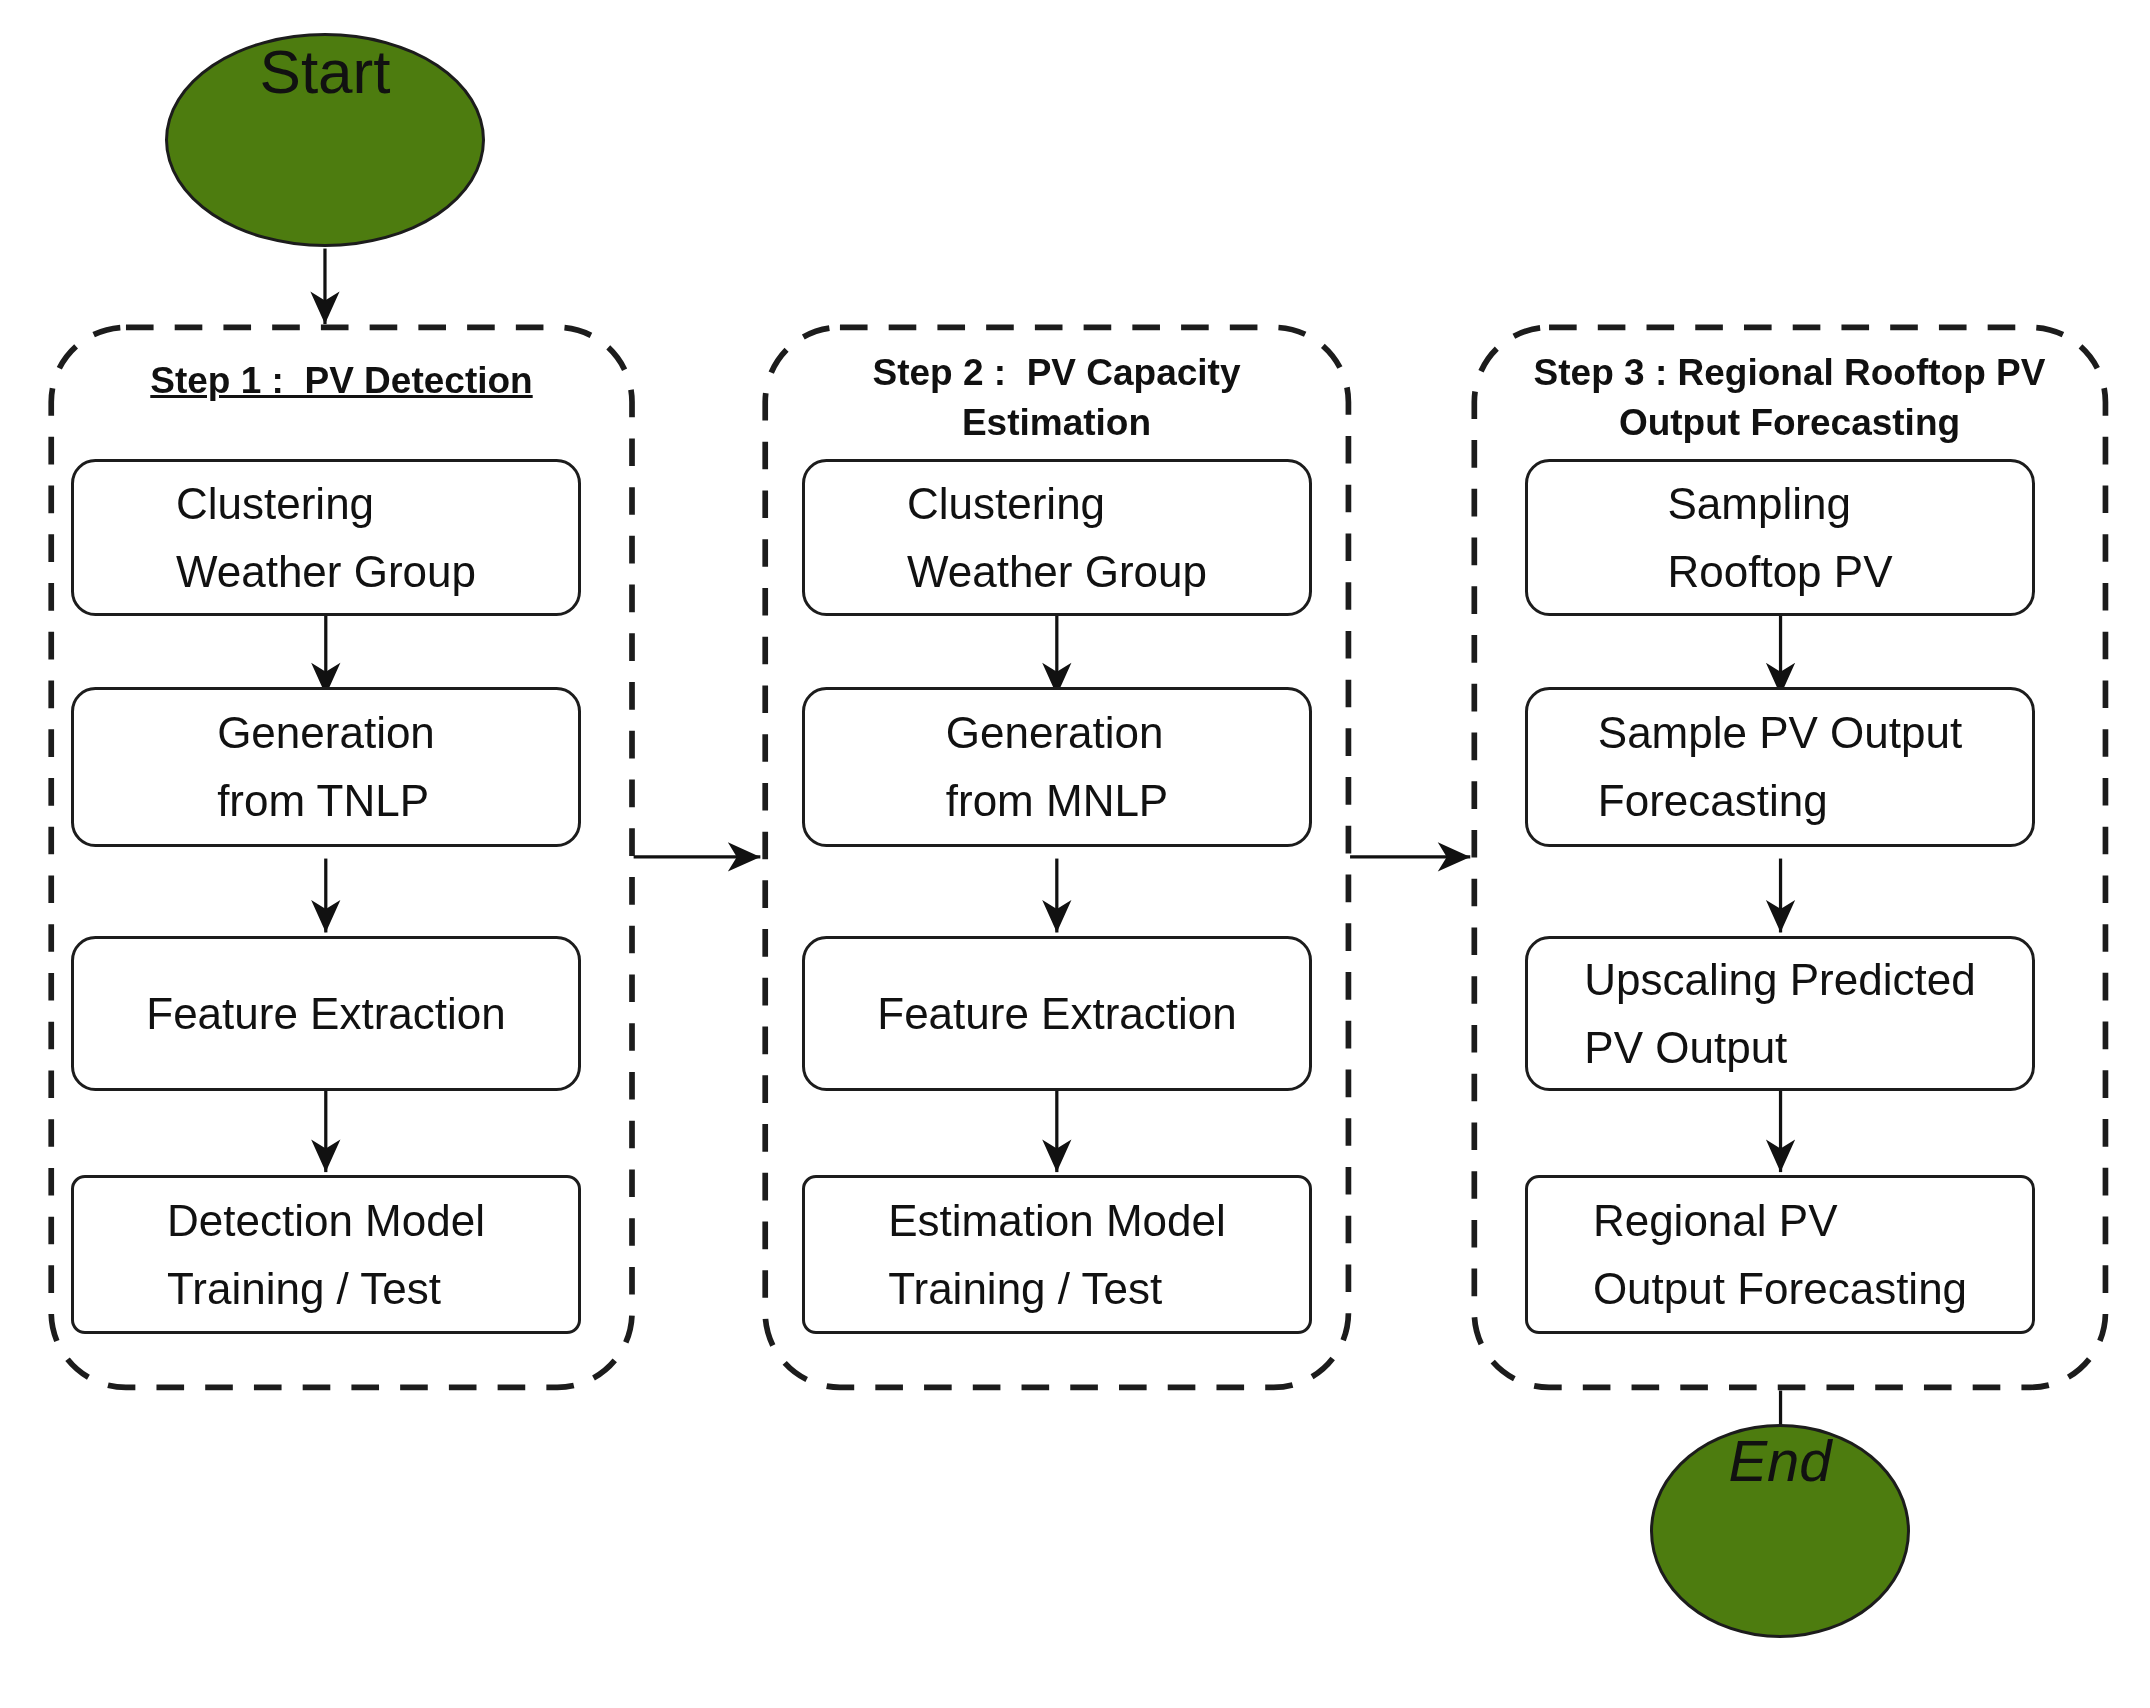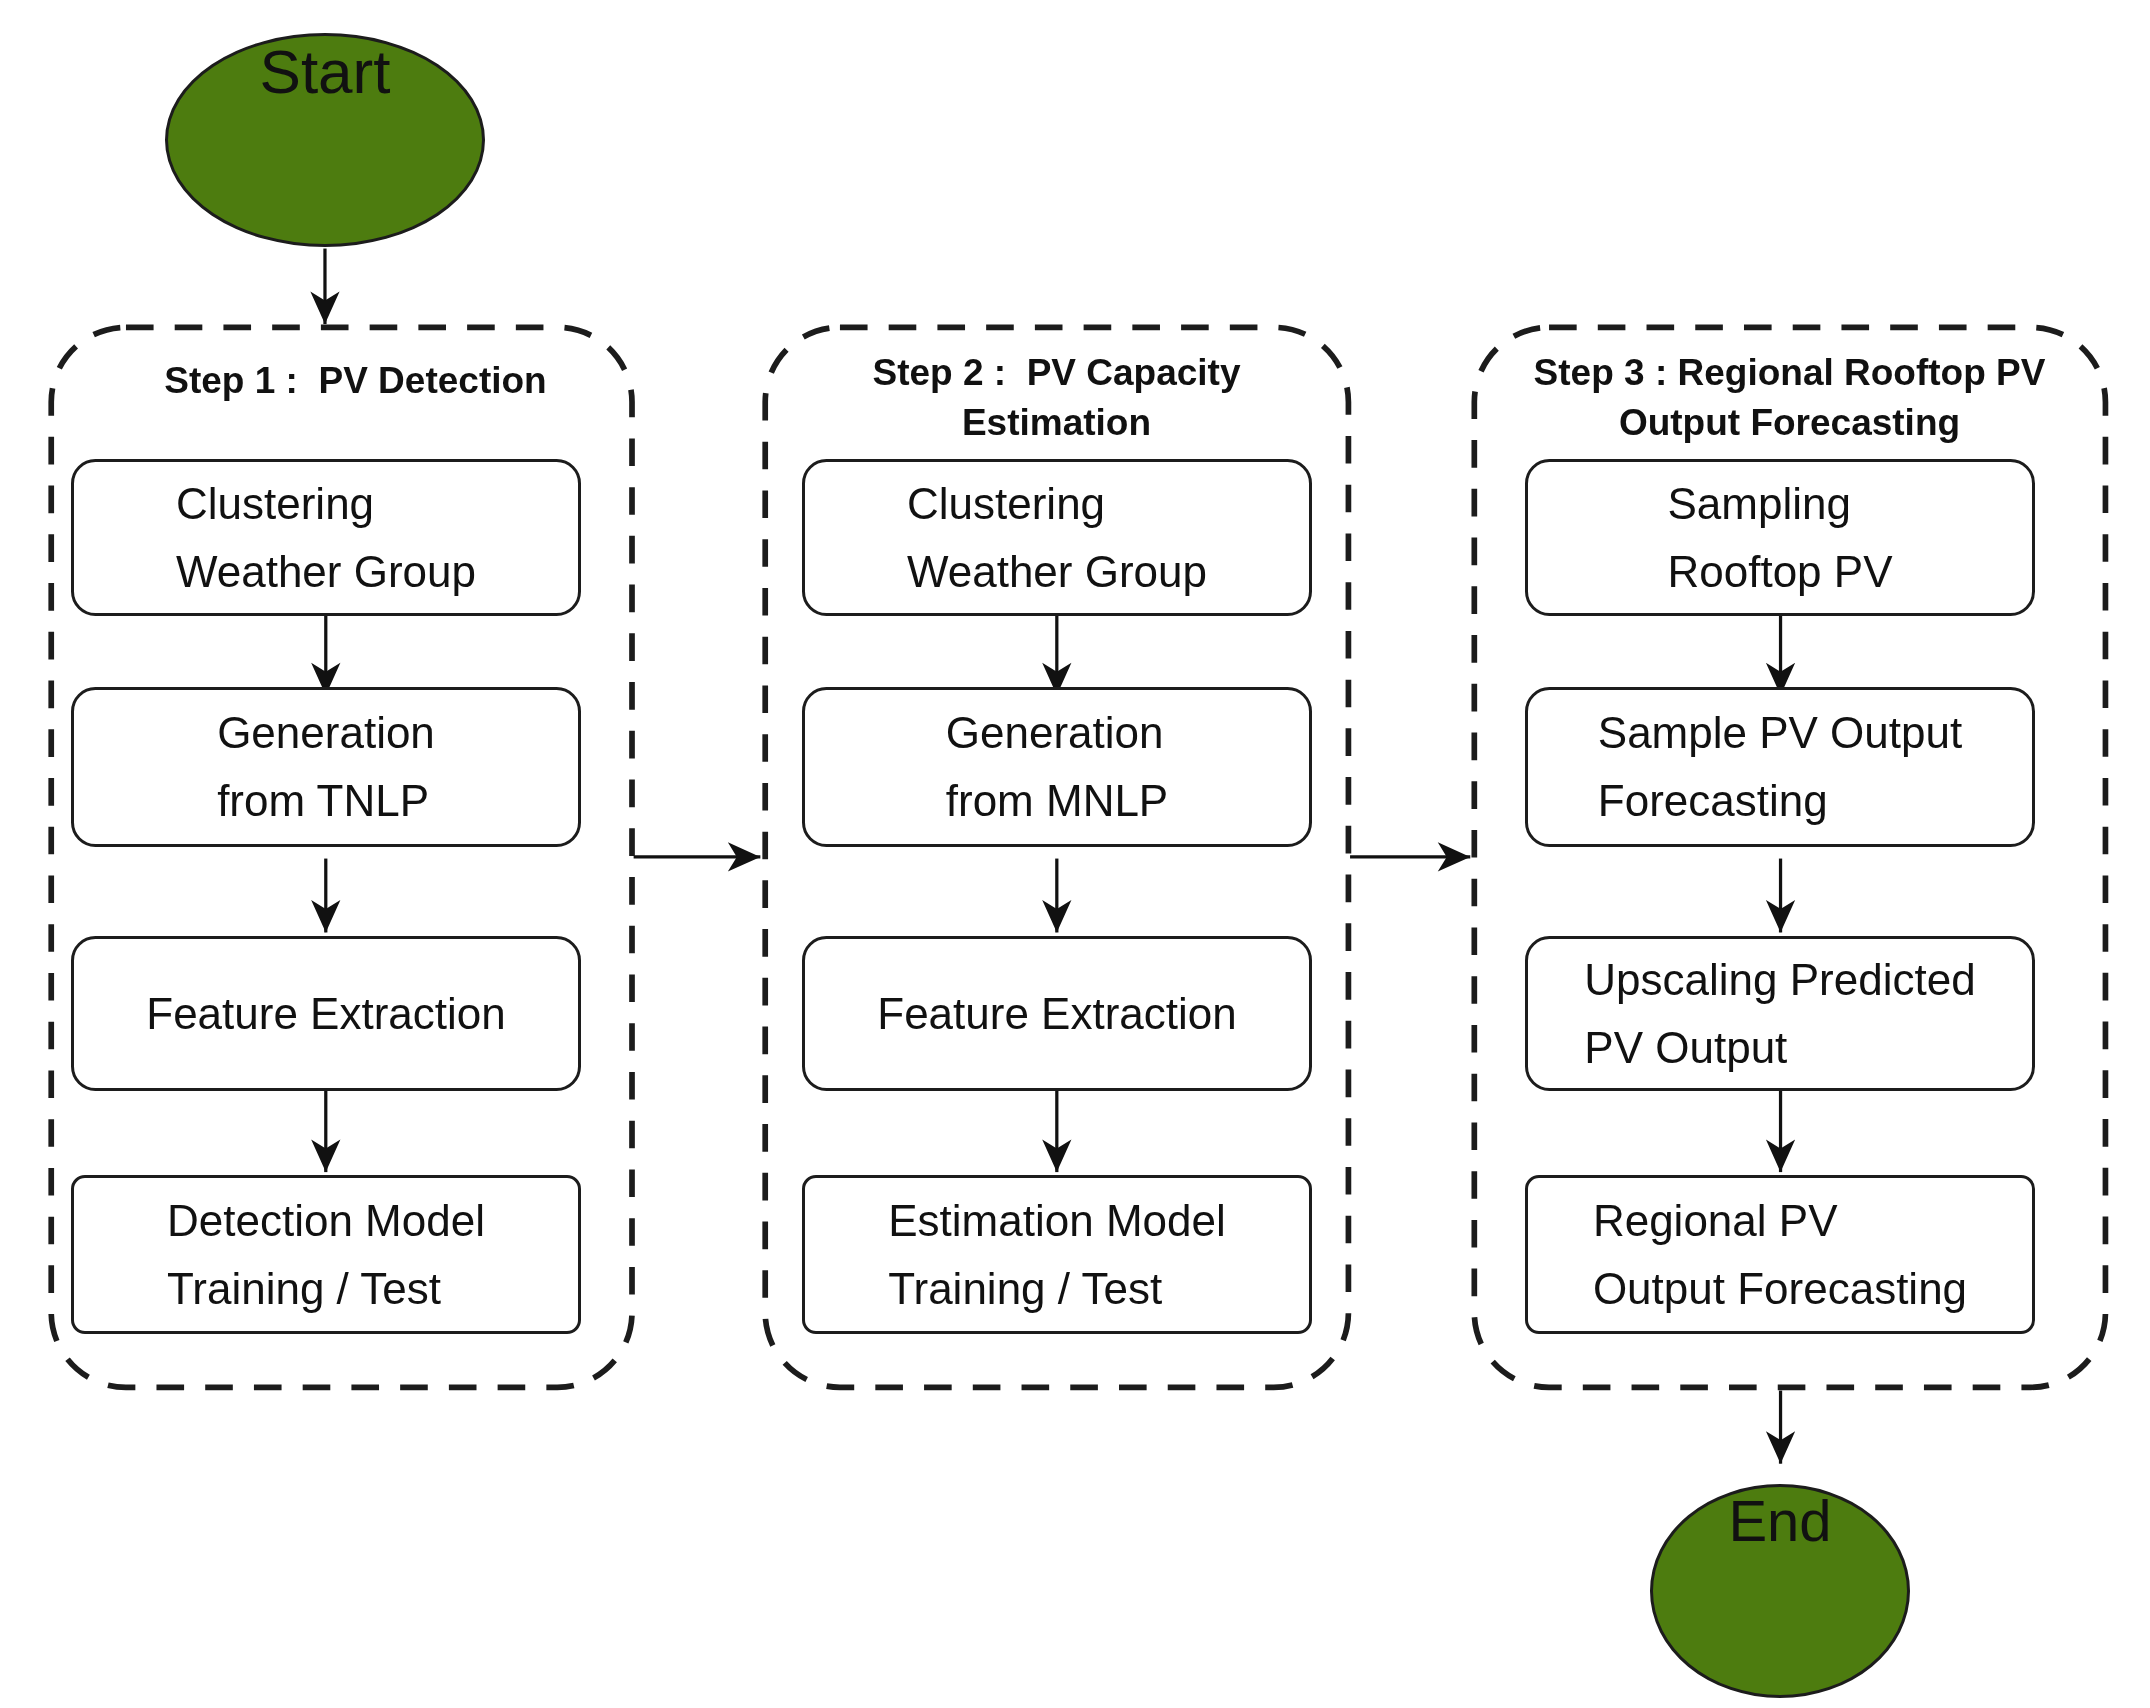--- a/index.html
+++ b/index.html
@@ -99,25 +99,25 @@
 
     <line x1="780" y1="1055" x2="936" y2="1055" stroke="#111111" stroke-width="4" marker-end="url(#ah)"></line>
     <line x1="1662" y1="1055" x2="1810" y2="1055" stroke="#111111" stroke-width="4" marker-end="url(#ah)"></line>
 
     <line x1="2192" y1="1712" x2="2192" y2="1802" stroke="#111111" stroke-width="4" marker-end="url(#ah)"></line>
   </svg>
 
   <div class="terminal" style="left:165px; top:32.5px; width:320px; height:214px;">
     <span>Start</span>
   </div>
-  <div class="terminal" style="left:1650px; top:1484px; width:260px; height:214px; font-size:58px;">
+  <div class="terminal" style="left:1650px; top:1424px; width:260px; height:214px; font-size:58px;font-style:italic;">
     <span>End</span>
   </div>
 
-  <div class="step-title" style="left:65px; top:356px; width:581px;">Step 1 :  PV Detection</div>
+  <div class="step-title" style="left:51px; top:356px; width:581px;text-decoration:underline;">Step 1 :  PV Detection</div>
   <div class="step-title" style="left:765px; top:348px; width:583px;">Step 2 :  PV Capacity
 Estimation</div>
   <div class="step-title" style="left:1474px; top:348px; width:631px;">Step 3 : Regional Rooftop PV
 Output Forecasting</div>
 
   <div class="pbox col1 r1">
     <span>Clustering
 Weather Group</span>
   </div>
   <div class="pbox col1 r2">

